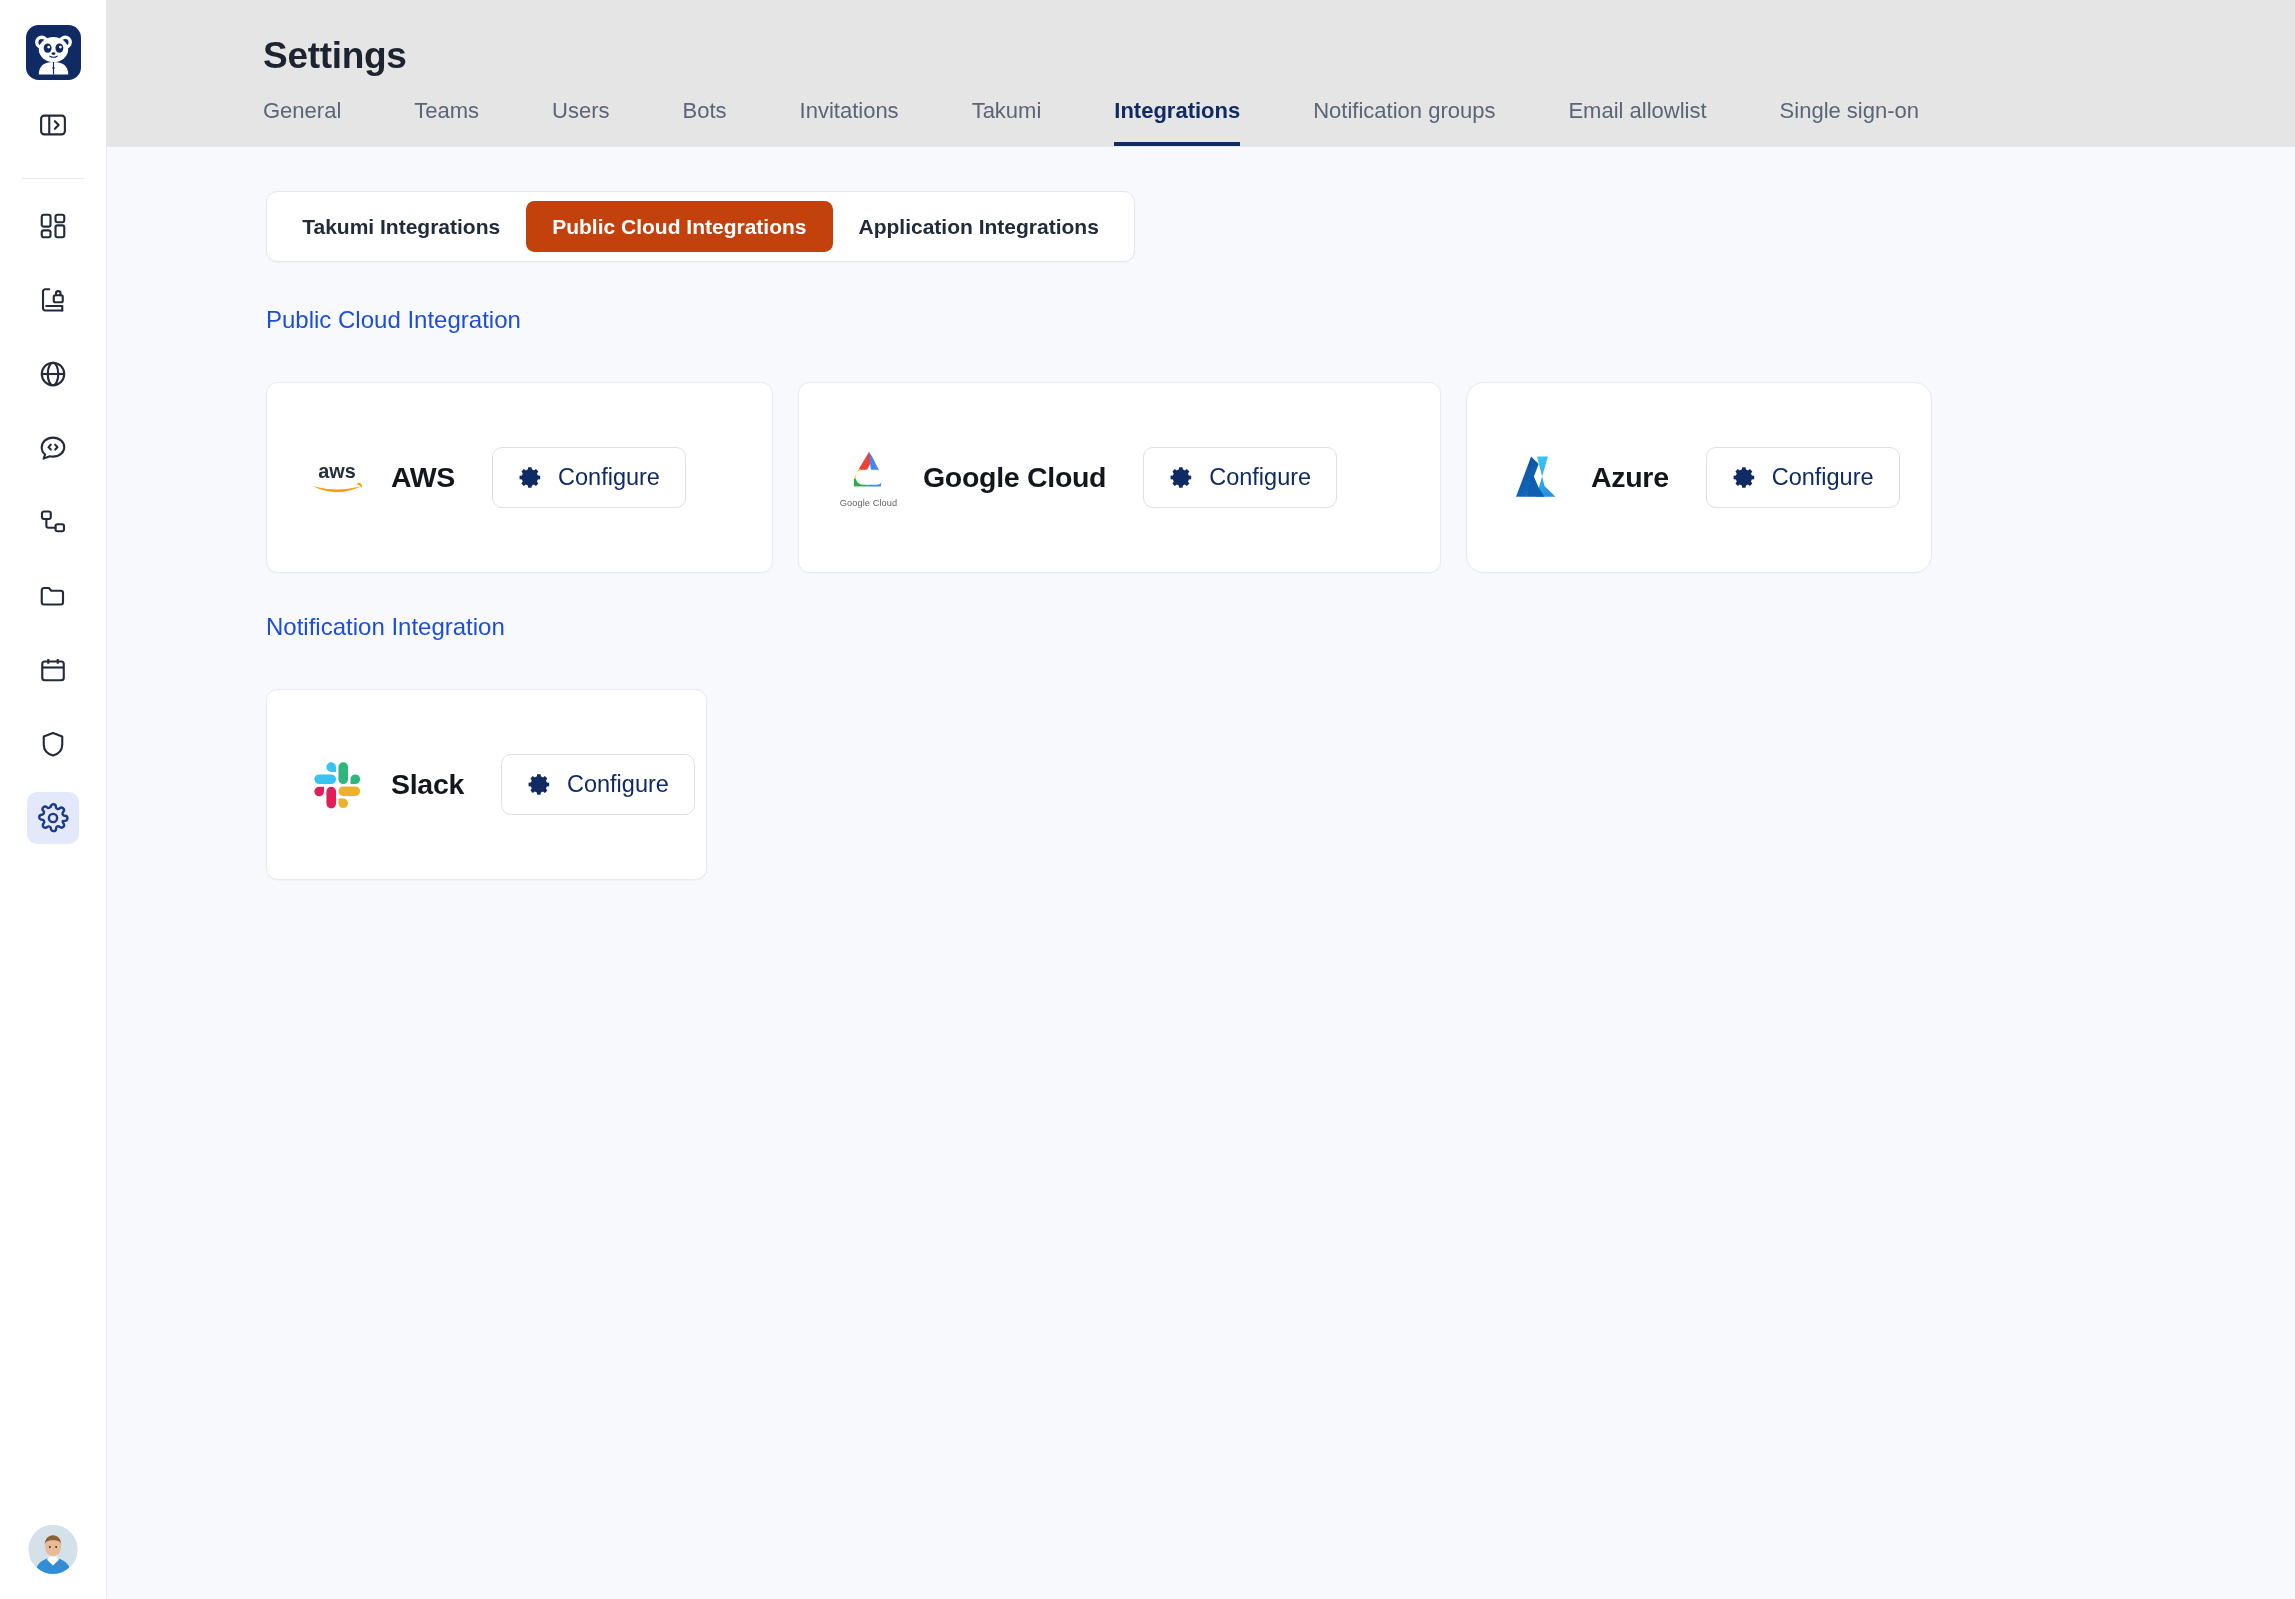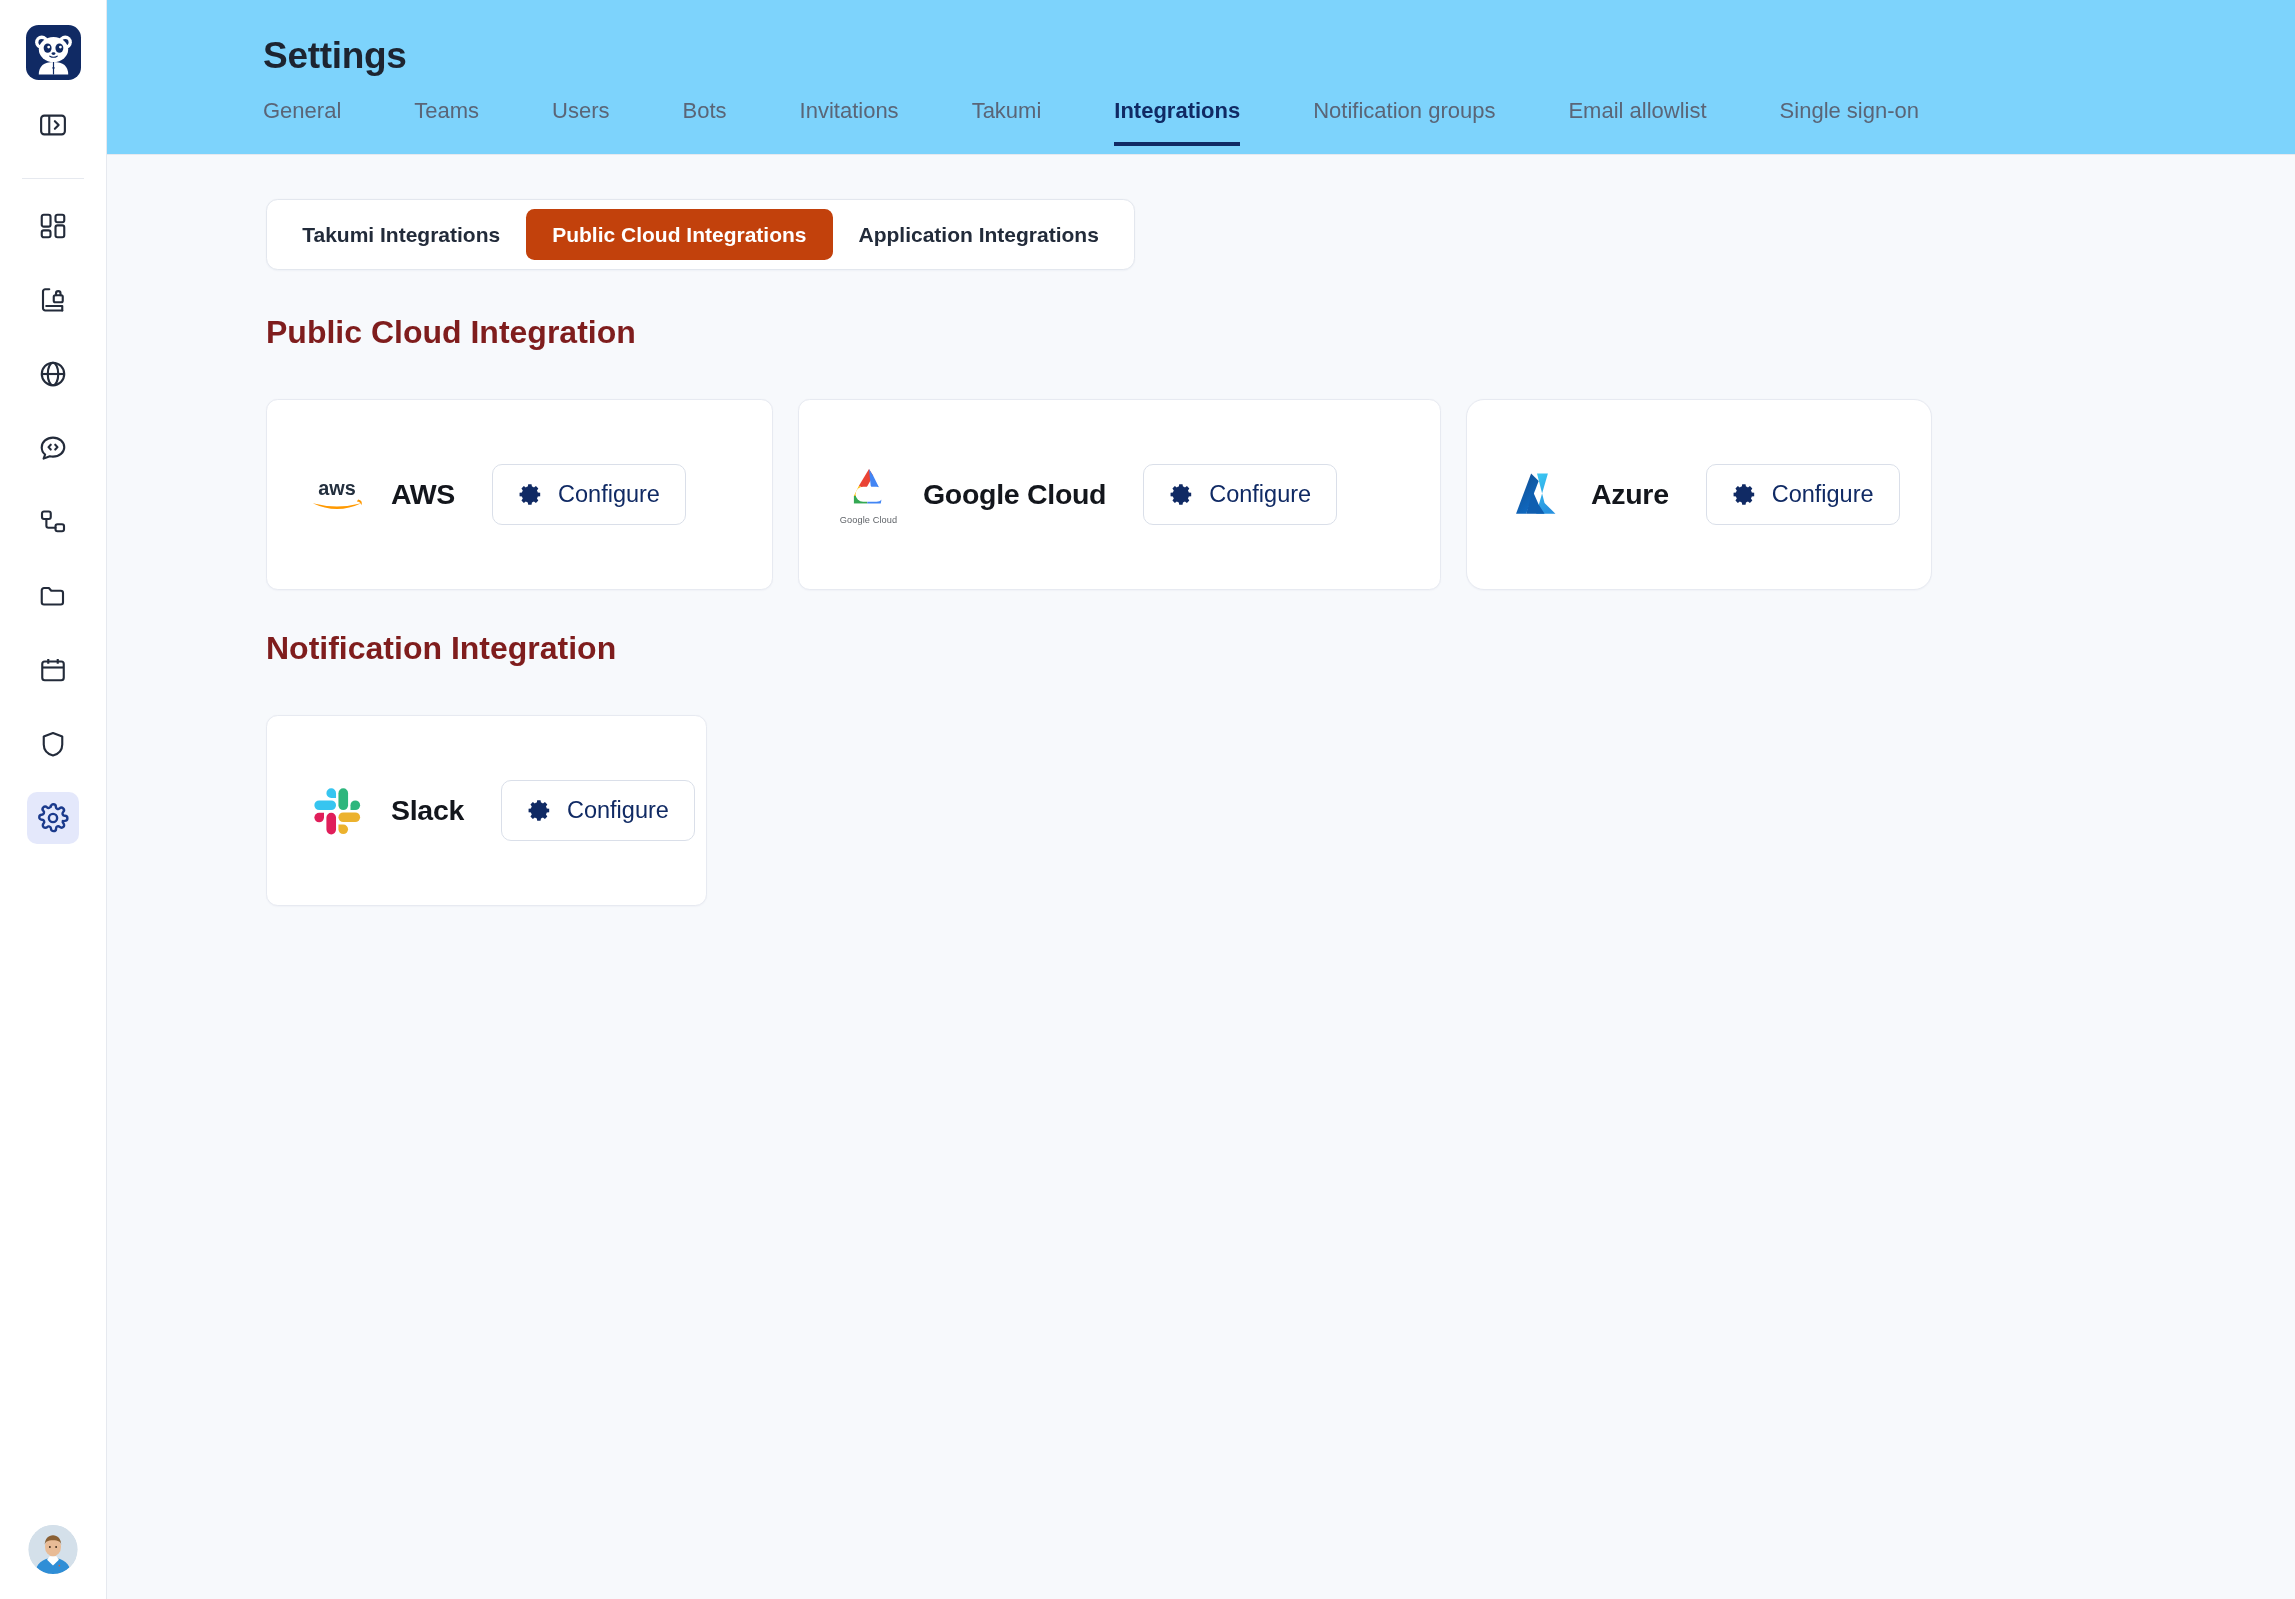--- a/index.html
+++ b/index.html
@@ -85,22 +85,22 @@
   .main {
     flex: 1;
     height: 100%;
     display: flex;
     flex-direction: column;
     background: #f7f9fc;
     min-width: 0;
   }
 
   .topbar {
-    background: #7dd3fc;
-    padding: 0 0 8px 0;
+    background: #e5e5e5;
+    padding: 0 0 0 0;
     flex-shrink: 0;
     border-bottom: 0.8px solid #e6e9ef;
   }
 
   .page-title {
     font-size: 37px;
     font-weight: bold;
     color: #1d2430;
     letter-spacing: -0.3px;
     padding: 35px 0 0 156px;
@@ -158,23 +158,23 @@
     cursor: pointer;
     white-space: nowrap;
   }
 
   .seg.active {
     background: #c2410c;
     color: #ffffff;
   }
 
   .section-title {
-    font-size: 32px;
-    font-weight: bold;
-    color: #7f1d1d;
+    font-size: 24px;
+    font-weight: normal;
+    color: #1d4ed8;
     margin-bottom: 28.5px;
   }
 
   .card-row {
     display: flex;
     gap: 25px;
     margin-bottom: 40px;
     margin-top: 48px;
   }
 

